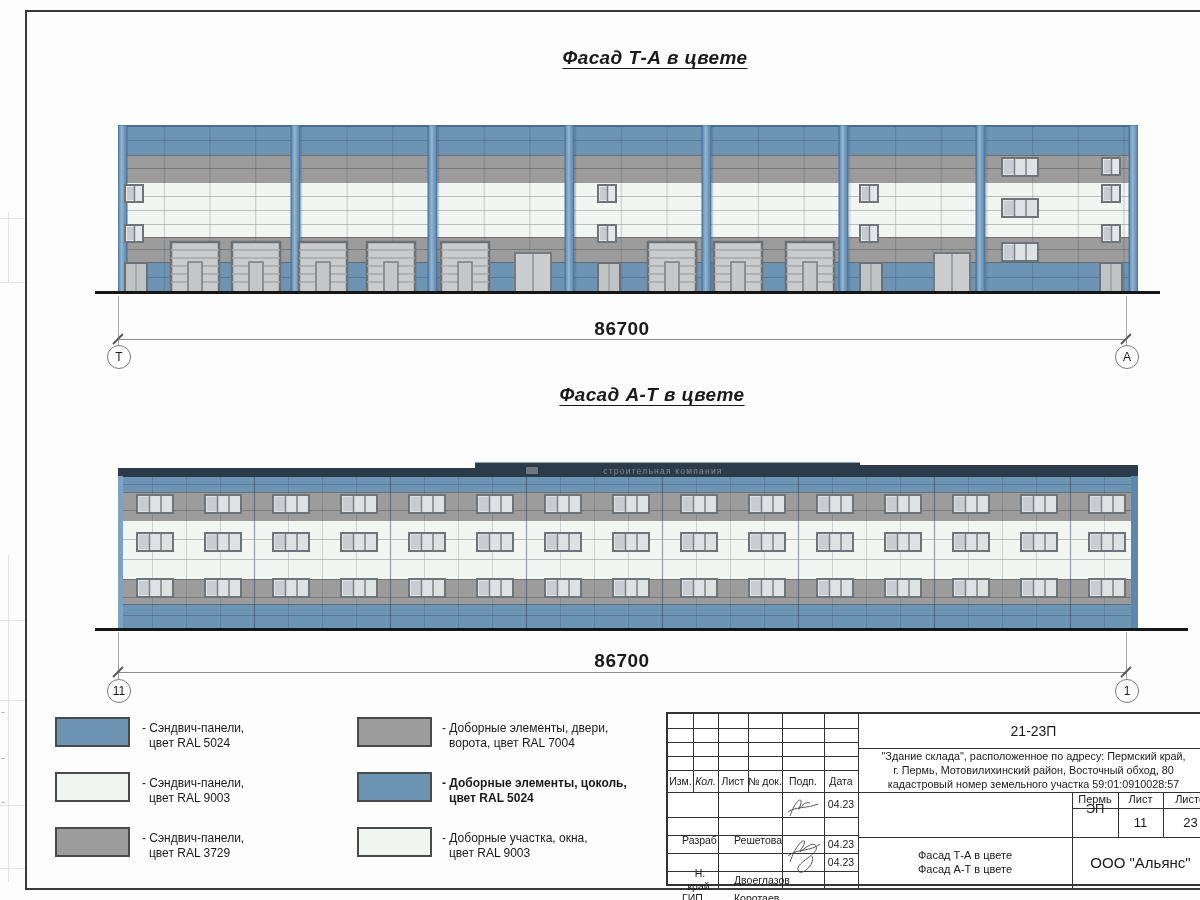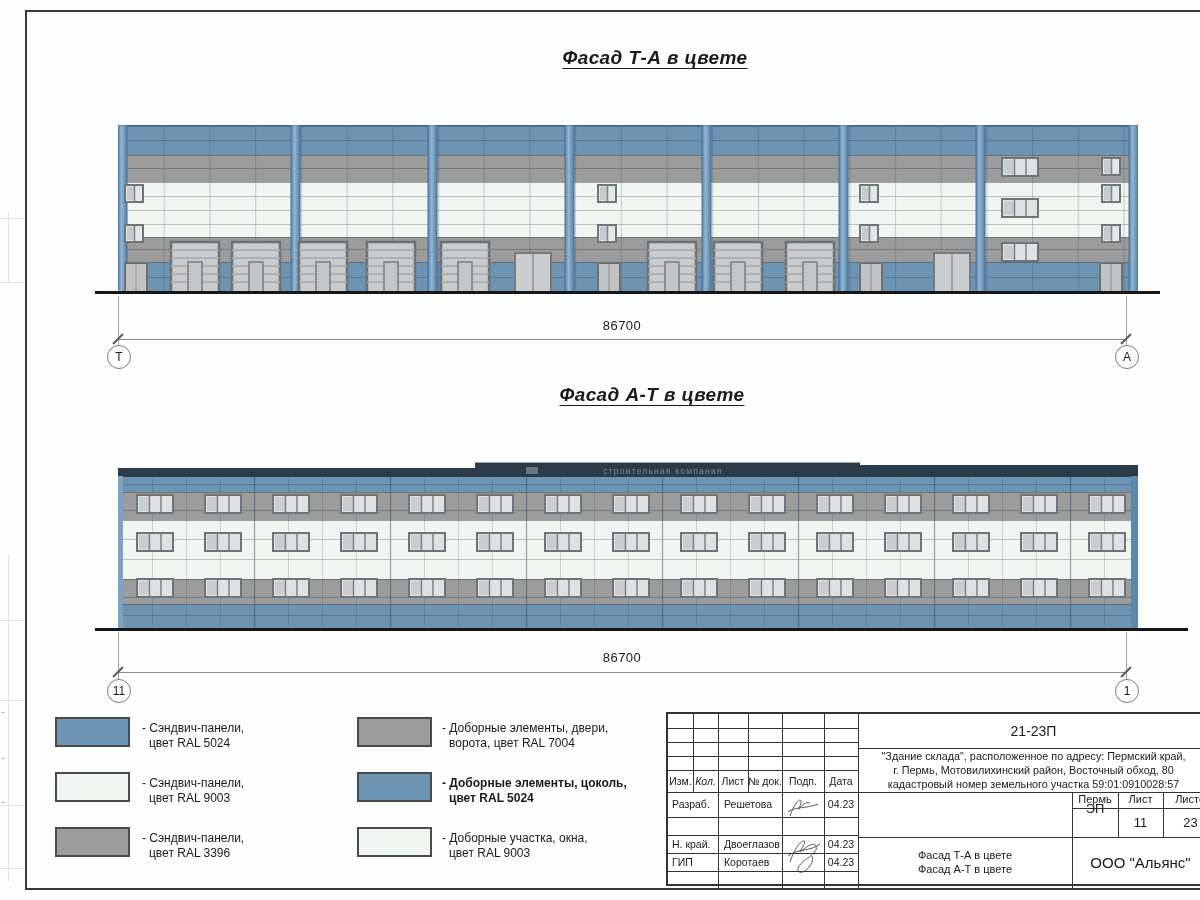--- a/index.html
+++ b/index.html
@@ -10,33 +10,33 @@
   .abs{position:absolute;}
   .frame{border:2px solid #3a3a3a;border-right:0;background:transparent;}
   .faint{background:#e3e3e3;}
   .dash{background:#bdbdbd;}
   .dtitle{font-size:19px;font-style:italic;font-weight:600;letter-spacing:.4px;
     text-decoration:underline;text-underline-offset:4px;transform:translateX(-50%);white-space:nowrap;}
   .groundline{background:#161616;height:3px;}
   .extline{width:1px;background:#a3a3a3;}
   .dimline{height:1px;background:#8c8c8c;}
   .tick{width:14px;height:2px;background:#5a5a5a;transform:rotate(-45deg);}
-  .dimlabel{font-size:13px;transform:translateX(-50%);letter-spacing:.5px;}
+  .dimlabel{font-size:19px;transform:translateX(-50%);letter-spacing:.5px;font-weight:bold;}
   .bubble{width:22px;height:22px;border:1px solid #7a7a7a;border-radius:50%;background:#fff;
     font-size:12px;line-height:22px;text-align:center;}
   .leg-swatch{width:75px;height:30px;border:2px solid #4a4a4a;box-sizing:border-box;}
   .leg-label{font-size:12px;line-height:15px;white-space:nowrap;}
   .leg-label .l2{display:block;padding-left:7px;}
   
   .tb{border:2px solid #333;background:#fff;box-sizing:border-box;}
   .tb .vl{position:absolute;width:1px;background:#333;}
   .tb .hl{position:absolute;height:1px;background:#333;}
   .tb .cell{position:absolute;display:flex;align-items:center;justify-content:center;
     text-align:center;font-size:10.5px;line-height:1.2;}
-  .tb .cell.left{justify-content:flex-start;text-align:center;padding-left:4px;box-sizing:border-box;}
+  .tb .cell.left{justify-content:flex-start;text-align:center;padding-left:14px;box-sizing:border-box;margin-top:36px;}
   .tb .big{font-size:14px;}
   .tb .addr{font-size:10.8px;line-height:1.3;white-space:pre-line;}
   .tb .val{font-size:13px;}
   .tb .org{font-size:15px;}
   .tb .stitle{font-size:11px;white-space:pre-line;}
   svg text{font-family:"Liberation Sans","DejaVu Sans",sans-serif;}
 </style>
 </head>
 <body>
 
@@ -237,21 +237,21 @@
 <div class="abs leg-swatch" style="left: 55px; top: 717px; background: rgb(110, 148, 180);"></div>
 <div class="abs leg-label" style="left:142px;top:721px;">
   <span>- Сэндвич-панели,</span><span class="l2">цвет RAL 5024</span>
 </div>
 <div class="abs leg-swatch" style="left: 55px; top: 772px; background: rgb(242, 246, 242);"></div>
 <div class="abs leg-label" style="left:142px;top:776px;">
   <span>- Сэндвич-панели,</span><span class="l2">цвет RAL 9003</span>
 </div>
 <div class="abs leg-swatch" style="left: 55px; top: 827px; background: rgb(156, 156, 156);"></div>
 <div class="abs leg-label" style="left:142px;top:831px;">
-  <span>- Сэндвич-панели,</span><span class="l2">цвет RAL 3396</span>
+  <span>- Сэндвич-панели,</span><span class="l2">цвет RAL 3729</span>
 </div>
 <div class="abs leg-swatch" style="left: 357px; top: 717px; background: rgb(156, 156, 156);"></div>
 <div class="abs leg-label" style="left:442px;top:721px;">
   <span>- Доборные элементы, двери,</span><span class="l2">ворота, цвет RAL 7004</span>
 </div>
 <div class="abs leg-swatch" style="left: 357px; top: 772px; background: rgb(110, 148, 180);"></div>
 <div class="abs leg-label" style="left:442px;top:776px;font-weight:bold;">
   <span>- Доборные элементы, цоколь,</span><span class="l2">цвет RAL 5024</span>
 </div>
 <div class="abs leg-swatch" style="left: 357px; top: 827px; background: rgb(242, 246, 242);"></div>

